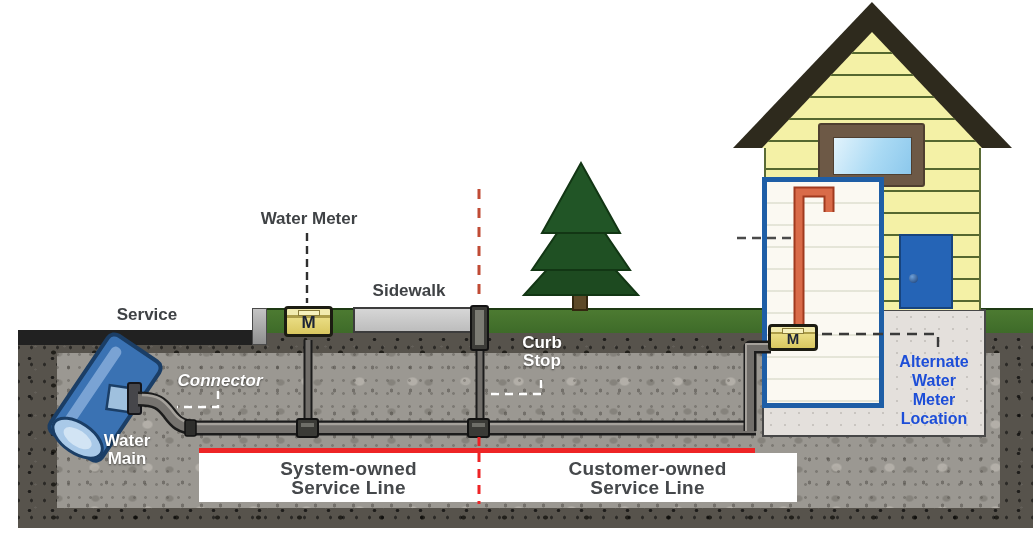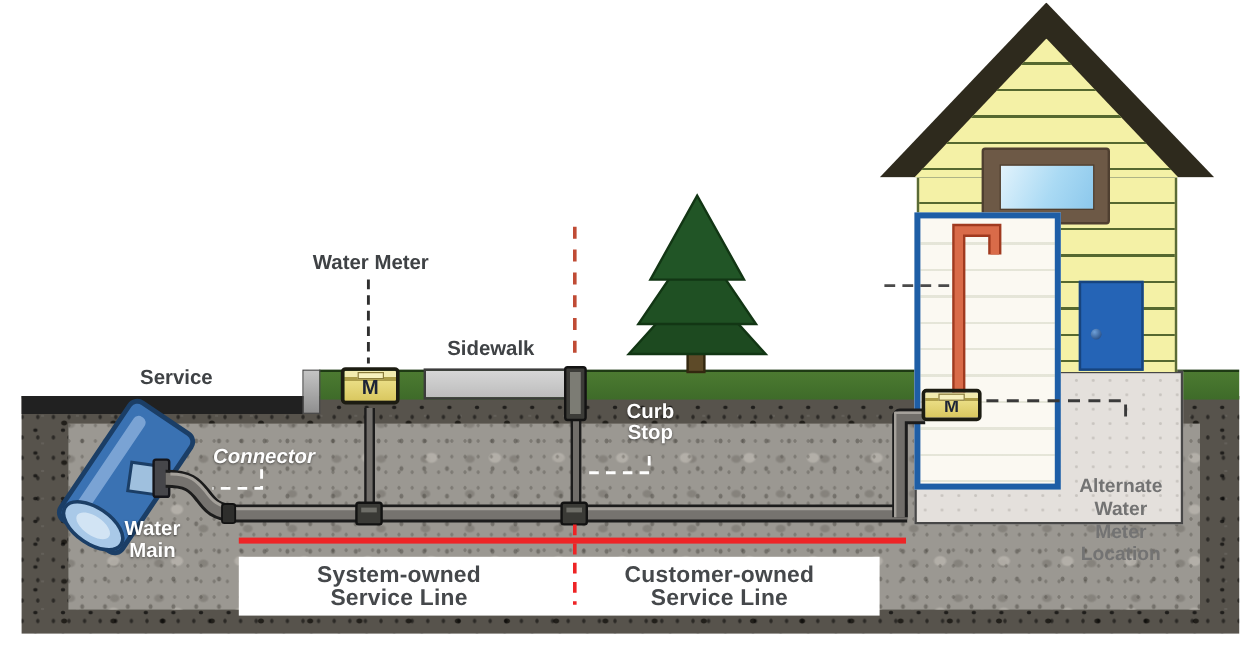--- a/index.html
+++ b/index.html
@@ -32,21 +32,21 @@
   .street-band{left:18px;top:330px;width:235px;height:15px;background:#212121;}
   .grass{left:266px;top:308px;width:767px;height:25px;background:linear-gradient(#4c7a31,#3e6b29);border-top:2px solid #1e3a14;box-sizing:border-box;}
   .sidewalk{left:353px;top:307px;width:119px;height:26px;background:linear-gradient(#d6d6d6,#bdbdbd);border:2px solid #3c3c3c;box-sizing:border-box;}
   .curb{left:252px;top:308px;width:15px;height:37px;background:linear-gradient(180deg,#c4c4c4,#8f8f8f);border:1px solid #4a4a4a;box-sizing:border-box;}
   .foundation{
     left:762px;top:309px;width:224px;height:128px;background-color:#e4e0dc;border:2px solid #474747;box-sizing:border-box;
     background-image:radial-gradient(rgba(120,115,108,.25) 1px, transparent 1.6px);background-size:14px 12px;
   }
   
   .redline{left:199px;top:448px;width:556px;height:5px;background:#ee2426;}
-  .whitebox{left:199px;top:464px;width:534px;height:49px;background:#fff;display:flex;justify-content:space-between;}
+  .whitebox{left:199px;top:453px;width:598px;height:49px;background:#fff;display:flex;justify-content:space-between;}
   .whitebox .half{flex:1;display:flex;flex-direction:column;align-items:center;justify-content:center;
     font-weight:bold;font-size:19px;line-height:19px;color:#45484b;letter-spacing:.2px;}
   
   .roof{left:733px;top:2px;width:279px;height:146px;background:#2e2a1d;
     clip-path:polygon(49.8% 0,100% 100%,0 100%);}
   .siding{
     background-color:#f4f1a6;
     background-image:repeating-linear-gradient(180deg, rgba(0,0,0,0) 0 20px, #55682f 20px 22px);
   }
   .gable{left:762px;top:32px;width:220px;height:116px;clip-path:polygon(50% 0,100% 100%,0 100%);}
@@ -61,21 +61,21 @@
   .meter{border:3px solid #1c1c12;border-radius:4px;
     background:linear-gradient(180deg,#f2ebaf 0%,#f2ebaf 22%,#ac9d49 22%,#ac9d49 34%,#eadd84 34%,#d9c75f 100%);
     display:flex;align-items:flex-end;justify-content:center;font-weight:bold;color:#1d2436;box-sizing:border-box;}
   .meter::before{content:"";position:absolute;top:1px;left:50%;transform:translateX(-50%);width:20px;height:4px;background:#f7f1bd;border:1px solid #8a7c3a;}
   .meter-street{left:284px;top:306px;width:49px;height:31px;font-size:17px;padding-bottom:1px;}
   .meter-house{left:768px;top:324px;width:50px;height:27px;font-size:15px;padding-bottom:1px;}
   
   .lbl{position:absolute;font-weight:bold;font-size:17px;line-height:18px;color:#3f4245;text-align:center;white-space:nowrap;transform:translateX(-50%);}
   .lbl span{display:block;}
   .lbl-white{color:#fff;text-shadow:0 1px 2px rgba(0,0,0,.55);}
-  .lbl-alt{font-size:16px;line-height:19px;color:#737373;margin-top:44px;}
+  .lbl-alt{font-size:16px;line-height:19px;color:#1d4ed8;}
   svg{position:absolute;left:0;top:0;}
 </style>
 </head>
 <body>
 
 <div id="canvas">
 
   <div class="abs frame"></div>
   <div class="abs interior"></div>
   <div class="abs street-band"></div>

